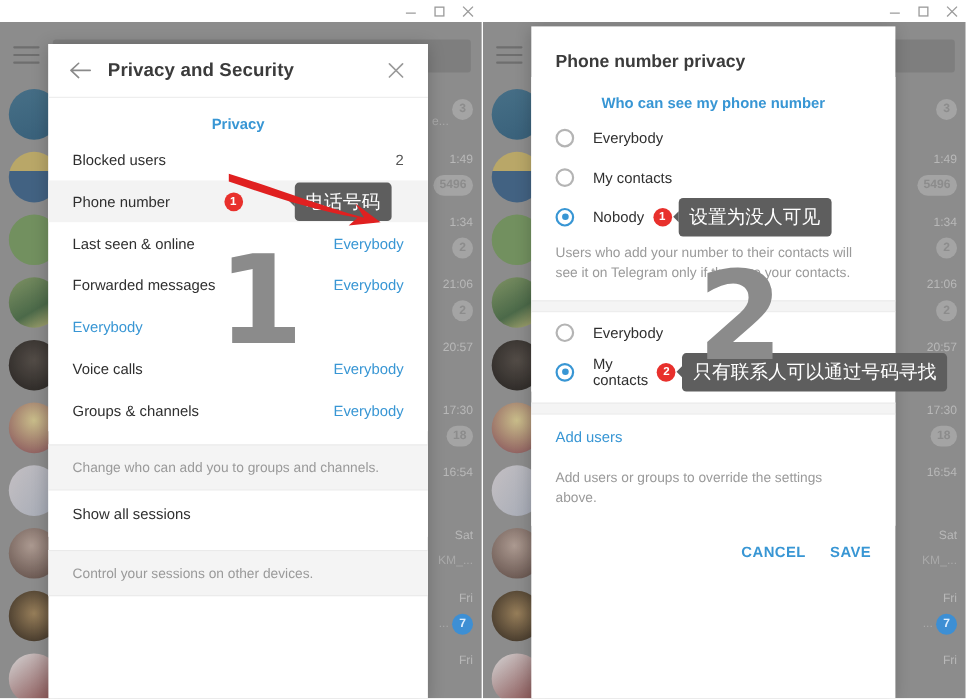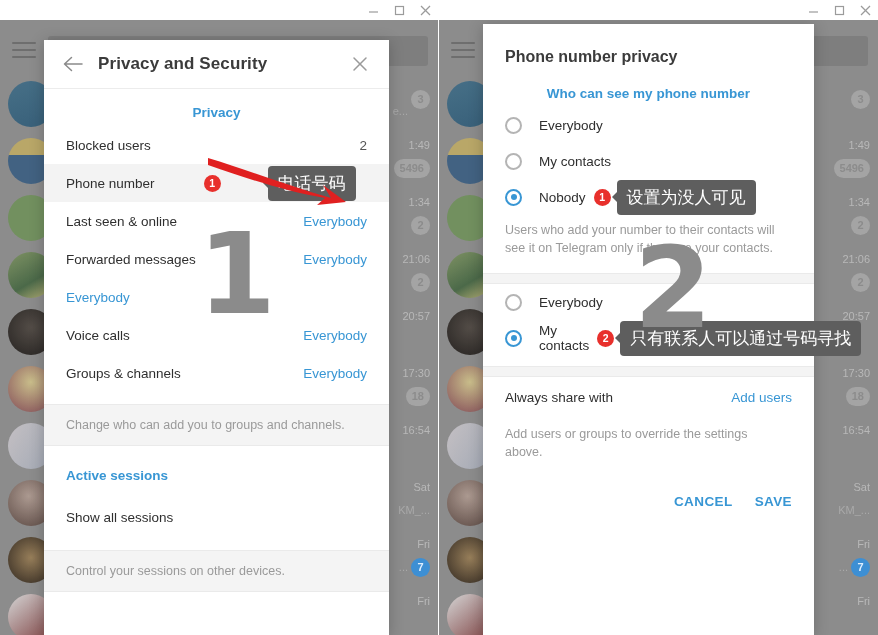--- a/index.html
+++ b/index.html
@@ -327,23 +327,20 @@
         </div>
         <div class="row" style="margin-bottom:12px">
           <span class="row-label">Groups &amp; channels</span>
           <span class="row-value">Everybody</span>
         </div>
       </div>
 
       <div class="hint">Change who can add you to groups and channels.</div>
 
       <div class="section">
-        <div class="row link" style="height:42px;margin-top:8px">
-          <span class="row-label">Active sessions</span>
-        </div>
         <div class="row" style="height:42px;margin-bottom:12px">
           <span class="row-label">Show all sessions</span>
         </div>
       </div>
 
       <div class="hint">Control your sessions on other devices.</div>
     </div>
 
     <div class="ann-num one">1</div>
 
@@ -492,21 +489,20 @@
           <span>My contacts</span>
           <span class="step-badge">2</span>
           <span class="tooltip">只有联系人可以通过号码寻找</span>
         </div>
       </div>
 
       <div class="spacer-grey"></div>
 
       <div class="section">
         <div class="row" style="height:40px">
-          <span class="row-label">Always share with</span>
           <span class="row-value">Add users</span>
         </div>
         <div class="desc" style="padding-top:8px">Add users or groups to override the settings above.</div>
       </div>
 
       <div class="dlg-footer">
         <span class="txt-btn">CANCEL</span>
         <span class="txt-btn">SAVE</span>
       </div>
     </div>

